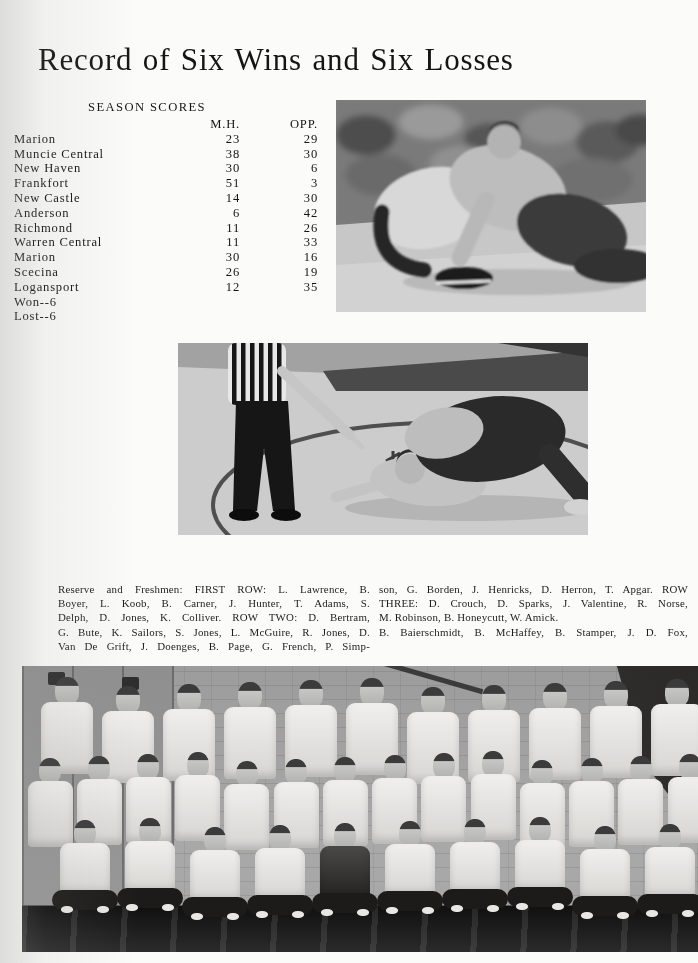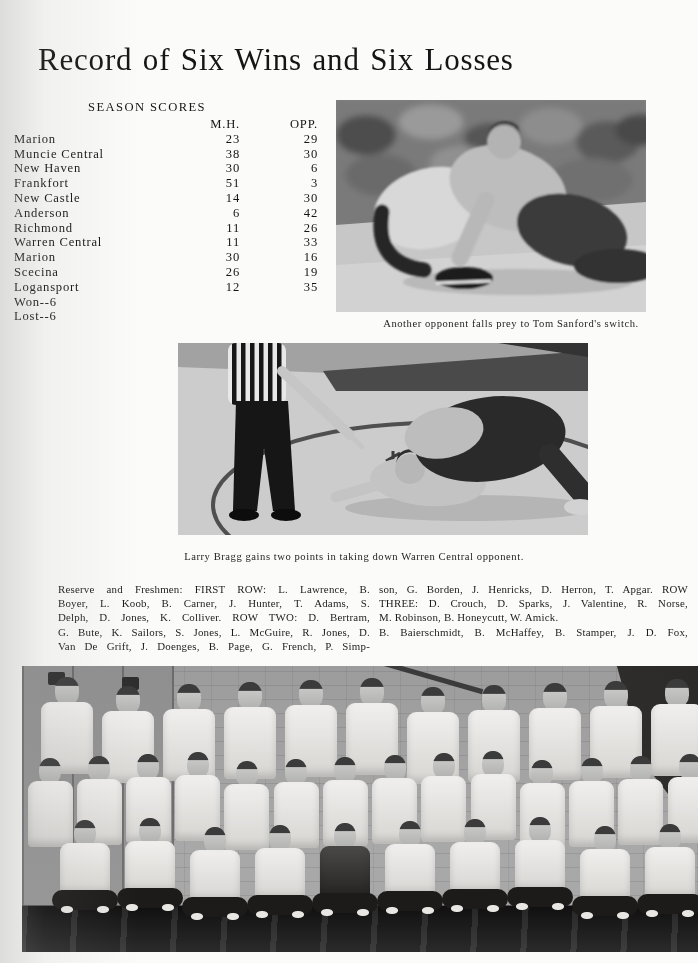--- a/index.html
+++ b/index.html
@@ -202,21 +202,20 @@
       <ellipse cx="172" cy="88" rx="60" ry="41" fill="#bdbdbd" transform="rotate(18 172 88)"></ellipse>
       <circle cx="168" cy="42" r="17" fill="#b3b3b3"></circle>
       <path d="M152,36 A17 17 0 0 1 184,34 L182,26 A18 16 0 0 0 154,28 Z" fill="#3f3f3f"></path>
       <path d="M150,100 L124,158" stroke="#b8b8b8" stroke-width="17" stroke-linecap="round"></path>
       <ellipse cx="236" cy="130" rx="56" ry="35" fill="#3a3a3a" transform="rotate(14 236 130)"></ellipse>
       <ellipse cx="282" cy="166" rx="44" ry="17" fill="#323232"></ellipse>
       <ellipse cx="128" cy="178" rx="29" ry="11" fill="#1c1c1c"></ellipse>
       <path d="M100,183 L155,181" stroke="#e4e4e4" stroke-width="3"></path>
     </g>
   </svg>
-  <div class="caption" style="left:336px;top:318px;width:350px;">Another opponent falls prey to Tom Sanford's switch.</div>
 
   <svg class="photo" style="left:178px;top:343px;" width="410" height="192" viewBox="0 0 410 192">
     <defs>
       <filter id="b3">
           <feGaussianBlur stdDeviation=".7"></feGaussianBlur>
         </filter>
       <pattern id="refstripes" width="9" height="10" patternUnits="userSpaceOnUse">
         <rect width="9" height="10" fill="#e8e8e8"></rect>
         <rect width="4.5" height="10" fill="#141414"></rect>
       </pattern>
@@ -240,21 +239,20 @@
       <ellipse cx="250" cy="138" rx="58" ry="25" fill="#c3c3c3" transform="rotate(4 250 138)"></ellipse>
       <path d="M200,142 L158,154" stroke="#c4c4c4" stroke-width="11" stroke-linecap="round"></path>
       <circle cx="232" cy="126" r="15" fill="#b7b7b7"></circle>
       <path d="M218,120 A15 15 0 0 1 246,118 L244,110 A16 14 0 0 0 220,112 Z" fill="#2f2f2f"></path>
       <ellipse cx="312" cy="96" rx="76" ry="42" fill="#2c2c2c" transform="rotate(-8 312 96)"></ellipse>
       <ellipse cx="266" cy="90" rx="40" ry="25" fill="#bdbdbd" transform="rotate(-12 266 90)"></ellipse>
       <path d="M372,112 L406,152" stroke="#2e2e2e" stroke-width="22" stroke-linecap="round"></path>
       <ellipse cx="402" cy="164" rx="16" ry="8" fill="#d2d2d2"></ellipse>
     </g>
   </svg>
-  <div class="caption" style="left:104px;top:551px;width:500px;">Larry Bragg gains two points in taking down Warren Central opponent.</div>
 
   <div class="roster-col roster-left">
     <div class="jline">Reserve and Freshmen:  FIRST ROW:  L. Lawrence, B.</div>
     <div class="jline">Boyer, L. Koob, B. Carner, J. Hunter, T. Adams, S.</div>
     <div class="jline">Delph, D. Jones, K. Colliver.  ROW TWO:  D. Bertram,</div>
     <div class="jline">G. Bute, K. Sailors, S. Jones, L. McGuire, R. Jones, D.</div>
     <div class="jline">Van De Grift, J. Doenges, B. Page, G. French, P. Simp-</div>
   </div>
   <div class="roster-col roster-right">
     <div class="jline">son, G. Borden, J. Henricks, D. Herron, T. Apgar. ROW</div>

